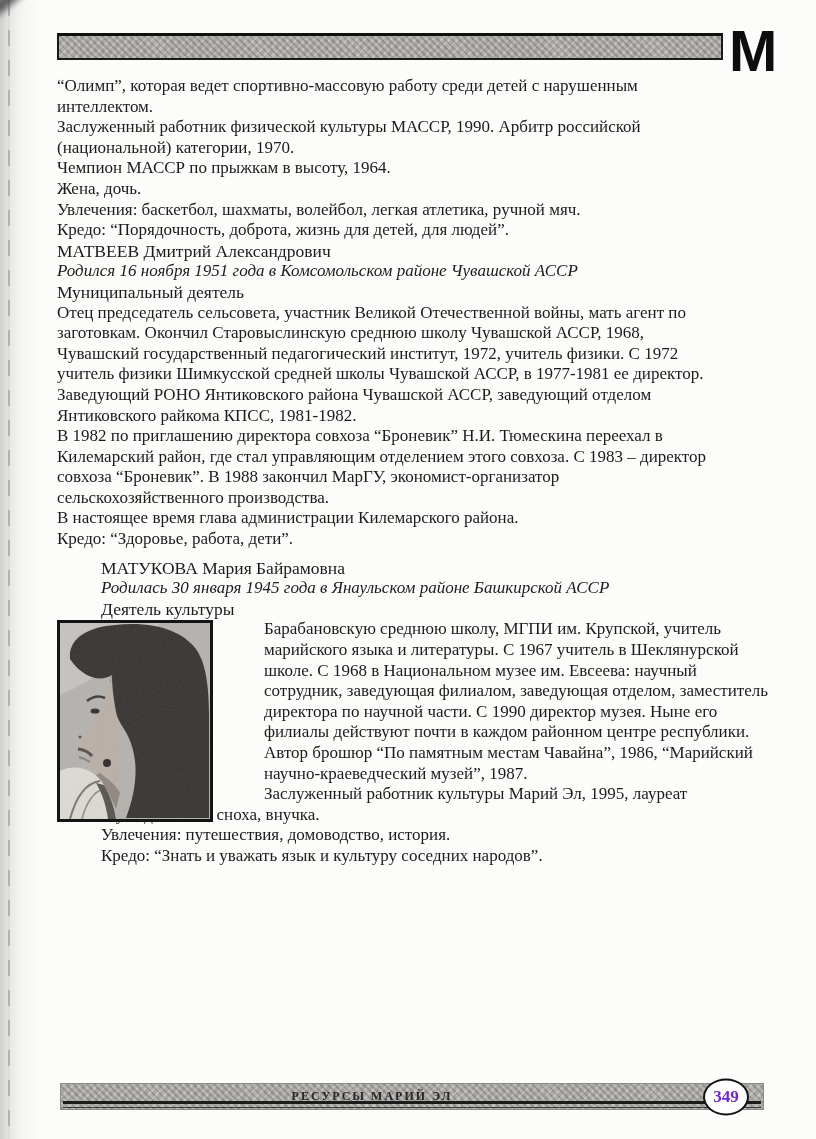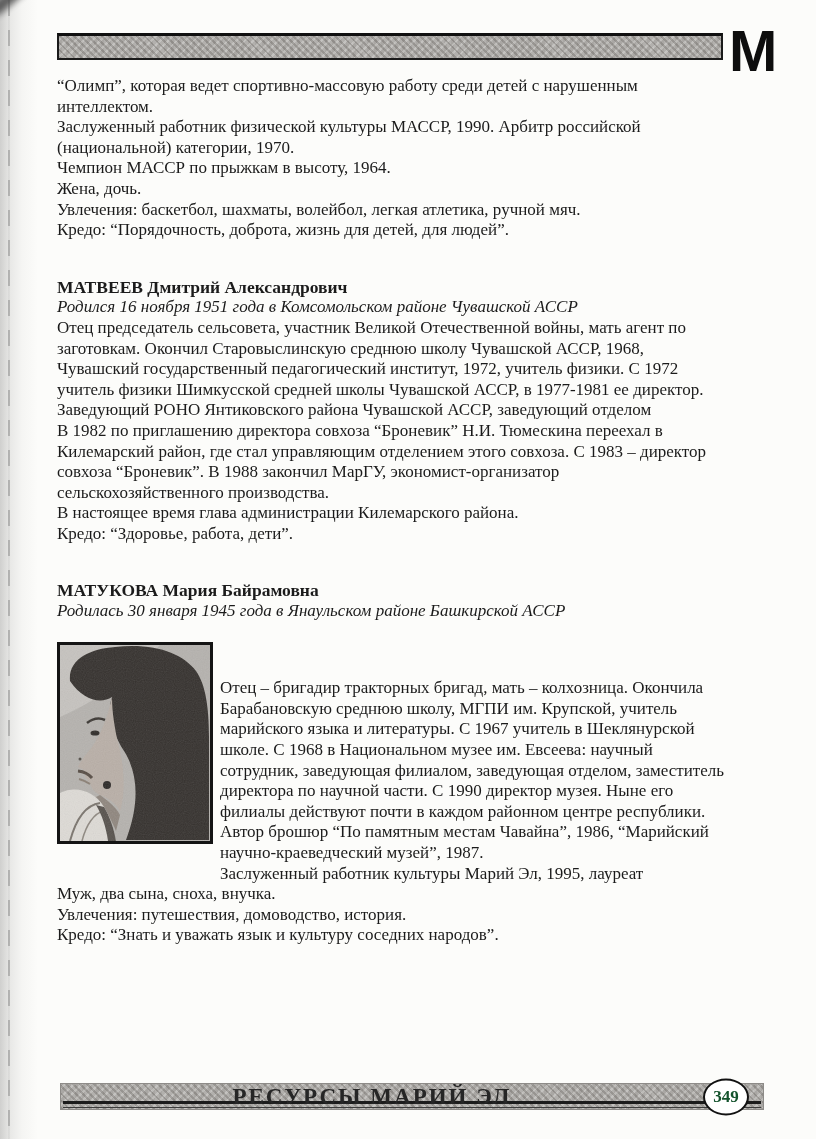--- a/index.html
+++ b/index.html
@@ -25,44 +25,44 @@
       repeating-linear-gradient(90deg, rgba(90,85,80,.10) 0 3px, rgba(0,0,0,0) 3px 7px);
   }
   .header-bar{position:absolute;left:57px;top:33px;width:662px;height:22px;
     border:2px solid #1a1a1a;border-top:3px solid #101010;}
   .section-letter{position:absolute;left:729px;top:22px;line-height:1;
     font-family:"Liberation Sans","DejaVu Sans",sans-serif;font-weight:700;font-size:58px;color:#0d0d0d;}
 
   
   .content{position:absolute;left:57px;top:76px;width:722px;}
   .ln{font-size:17px;line-height:20.6px;height:20.6px;white-space:nowrap;}
-  .bold{font-weight:700;font-size:17.5px;margin-top:36px;}
+  .bold{font-weight:400;font-size:17.5px;}
   .italic{font-style:italic;}
   .sec1{}
   .sec2{margin-bottom:8px;}
-  .sec3{position:relative;}
+  .sec3{position:relative;padding-left:44px;}
   .indent-block{margin-left:163px;}
 
   
   .photo{position:absolute;left:0;top:62px;width:150px;height:196px;
     border:3px solid #141414;background:#b5b2ae;}
   .photo svg{display:block;}
 
   
   .footer-bar{position:absolute;left:60px;top:1083px;width:704px;height:27px;
     border:1px solid #8d8b88;box-sizing:border-box;}
   .footer-bar::before{content:"";position:absolute;left:2px;right:2px;bottom:5px;height:3px;background:#1c1c1c;z-index:1;}
   .footer-bar::after{content:"";position:absolute;left:2px;right:2px;bottom:1px;height:1px;background:#3a3a3a;z-index:1;}
   .footer-title{position:absolute;left:0;right:80px;top:0;height:100%;
     display:flex;align-items:center;justify-content:center;
-    font-weight:700;font-size:23px;letter-spacing:2px;color:#262626;z-index:2;}
+    font-weight:700;font-size:12px;letter-spacing:2px;color:#262626;z-index:2;}
   .page-num-oval{position:absolute;right:14px;top:50%;transform:translateY(-50%);
     width:42px;height:33px;background:#ffffff;border:2px solid #111;border-radius:50%;
     display:flex;align-items:center;justify-content:center;
-    font-weight:700;font-size:17px;color:#14532d;z-index:3;}
+    font-weight:700;font-size:17px;color:#6d28d9;z-index:3;}
 </style>
 </head>
 <body>
 
 <div class="edge-shadow"></div>
 <div class="edge-line"></div>
 <div class="corner-mark"></div>
 
 <div class="header-bar bar-texture"></div>
 <div class="section-letter">М</div>
@@ -77,27 +77,29 @@
       <div class="ln">(национальной) категории, 1970.</div>
       <div class="ln">Чемпион МАССР по прыжкам в высоту, 1964.</div>
       <div class="ln">Жена, дочь.</div>
       <div class="ln">Увлечения: баскетбол, шахматы, волейбол, легкая атлетика, ручной мяч.</div>
       <div class="ln">Кредо: “Порядочность, доброта, жизнь для детей, для людей”.</div>
     </div>
 
   <div class="sec2">
     <div class="ln bold">МАТВЕЕВ Дмитрий Александрович</div>
     <div class="ln italic">Родился 16 ноября 1951 года в Комсомольском районе Чувашской АССР</div>
+    <div class="ln bold">Муниципальный деятель</div>
     <div>
 
     <div class="ln">Отец председатель сельсовета, участник Великой Отечественной войны, мать агент по</div>
         <div class="ln">заготовкам. Окончил Старовыслинскую среднюю школу Чувашской АССР, 1968,</div>
         <div class="ln">Чувашский государственный педагогический институт, 1972, учитель физики. С 1972</div>
         <div class="ln">учитель физики Шимкусской средней школы Чувашской АССР, в 1977-1981 ее директор.</div>
         <div class="ln">Заведующий РОНО Янтиковского района Чувашской АССР, заведующий отделом</div>
+        <div class="ln">Янтиковского райкома КПСС, 1981-1982.</div>
         <div class="ln">В 1982 по приглашению директора совхоза “Броневик” Н.И. Тюмескина переехал в</div>
         <div class="ln">Килемарский район, где стал управляющим отделением этого совхоза. С 1983 – директор</div>
         <div class="ln">совхоза “Броневик”. В 1988 закончил МарГУ, экономист-организатор</div>
         <div class="ln">сельскохозяйственного производства.</div>
         <div class="ln">В настоящее время глава администрации Килемарского района.</div>
         <div class="ln">Кредо: “Здоровье, работа, дети”.</div>
       </div>
   </div>
 
   <div class="sec3">
@@ -127,21 +129,20 @@
         <path d="M0,148 C16,140 34,146 44,162 C50,172 54,184 56,196 L0,196 Z" fill="#dedbd6"></path>
         <path d="M10,196 C16,174 26,160 40,158" stroke="#7a746d" stroke-width="2" fill="none"></path>
         <path d="M22,196 C26,180 34,168 44,166" stroke="#8d877f" stroke-width="1.5" fill="none"></path>
         <path d="M44,162 C50,172 54,184 56,196 L48,196 C46,182 42,170 36,160 Z" fill="#56514c"></path>
         <rect width="150" height="196" filter="url(#grain)" opacity="0.16"></rect>
       </svg>
     </div>
 
     <div class="indent-block">
 
-    <div class="ln">Отец – бригадир тракторных бригад, мать – колхозница. Окончила</div>
         <div class="ln">Барабановскую среднюю школу, МГПИ им. Крупской, учитель</div>
         <div class="ln">марийского языка и литературы. С 1967 учитель в Шеклянурской</div>
         <div class="ln">школе. С 1968 в Национальном музее им. Евсеева: научный</div>
         <div class="ln">сотрудник, заведующая филиалом, заведующая отделом, заместитель</div>
         <div class="ln">директора по научной части. С 1990 директор музея. Ныне его</div>
         <div class="ln">филиалы действуют почти в каждом районном центре республики.</div>
         <div class="ln">Автор брошюр “По памятным местам Чавайна”, 1986, “Марийский</div>
         <div class="ln">научно-краеведческий музей”, 1987.</div>
         <div class="ln">Заслуженный работник культуры Марий Эл, 1995, лауреат</div>
       </div>

